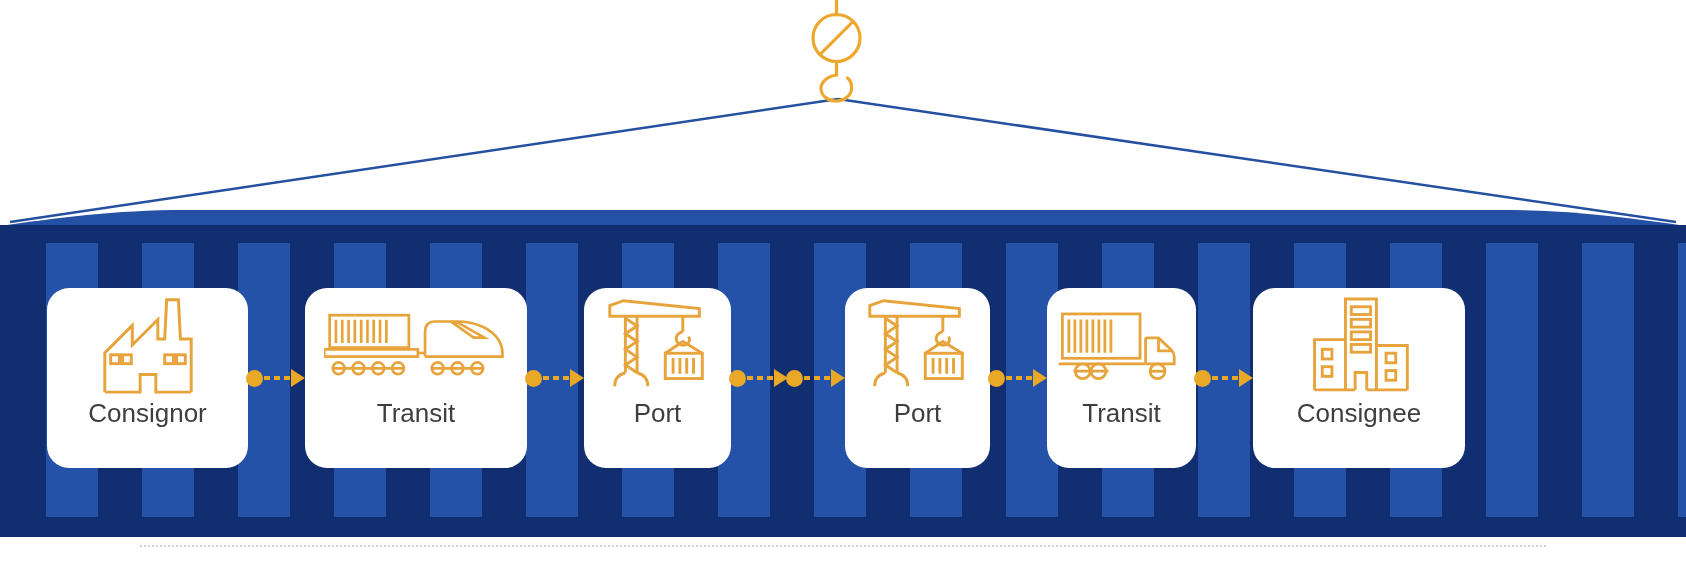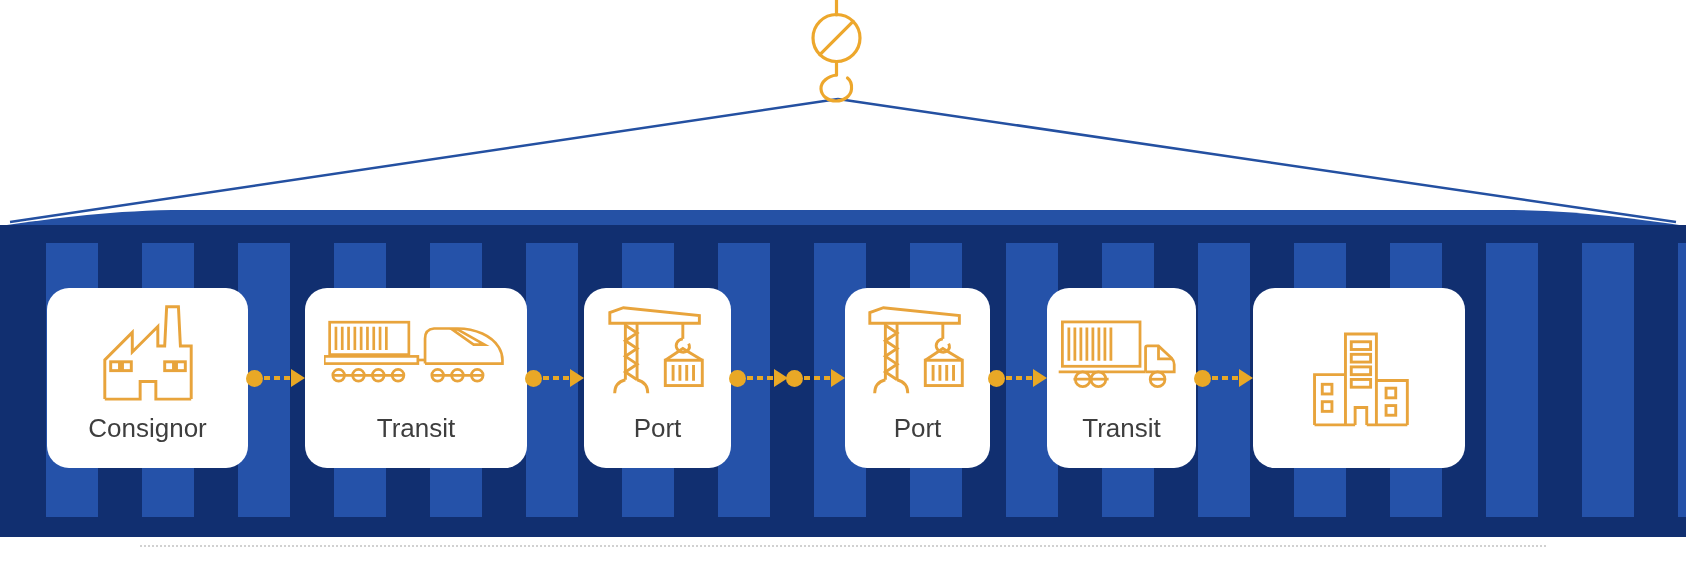--- a/index.html
+++ b/index.html
@@ -14,21 +14,21 @@
     background:repeating-linear-gradient(to right,transparent 0 44px,#2552A9 44px 96px);
   }
   .floor-shadow{position:absolute;left:140px;right:140px;top:545px;height:0;border-top:2px dotted rgba(90,90,90,0.28);z-index:1;}
   .cards{position:absolute;left:47px;top:288px;display:flex;align-items:stretch;z-index:4;}
   .card{
     height:180px;background:#ffffff;border-radius:22px;
     display:flex;flex-direction:column;align-items:center;flex:0 0 auto;
   }
   .w1{width:201px}.w2{width:222px}.w3{width:147px}.w4{width:167px}.w5{width:145px}.w6{width:149px}.w7{width:212px}
   .icon-wrap{flex:1 1 auto;display:flex;align-items:center;justify-content:center;}
-  .node-label{flex:0 0 auto;margin-top:auto;padding-bottom:24px;font-size:26px;line-height:1.15;color:#3E3E3E;}
+  .node-label{flex:0 0 auto;margin-top:auto;padding-bottom:39px;font-size:26px;line-height:1.15;color:#3E3E3E;}
   .connector{width:57px;flex:0 0 auto;display:flex;align-items:center;}
   .conn-dot{width:17px;height:17px;border-radius:50%;background:#E9A826;margin-left:-2px;flex:0 0 auto;}
   .conn-dashes{flex:1 1 auto;height:4px;margin:0 1px;background:repeating-linear-gradient(to right,#E9A826 0 6px,transparent 6px 10px);}
   .conn-arrow{width:0;height:0;border-top:9px solid transparent;border-bottom:9px solid transparent;border-left:14px solid #E9A826;flex:0 0 auto;}
   .node-icon{display:block;}
   .node-icon path,.node-icon rect,.node-icon circle,.node-icon line{
     fill:none;stroke:#E8A43C;stroke-width:3;stroke-miterlimit:10;
   }
 </style>
 </head>
@@ -199,16 +199,17 @@
           <path d="M56 100 V82 H68 V100"></path>
           <path d="M14 100 V48 H46"></path>
           <rect x="22" y="58" width="10" height="10"></rect>
           <rect x="22" y="76" width="10" height="10"></rect>
           <path d="M78 54 H110 V100"></path>
           <rect x="88" y="62" width="10" height="10"></rect>
           <rect x="88" y="80" width="10" height="10"></rect>
           <path d="M14 100 H56 M68 100 H110"></path>
         </svg>
       </div>
+      <div class="node-label">Consignee</div>
     </div>
 
   </div>
 </div>
 
 </body></html>

